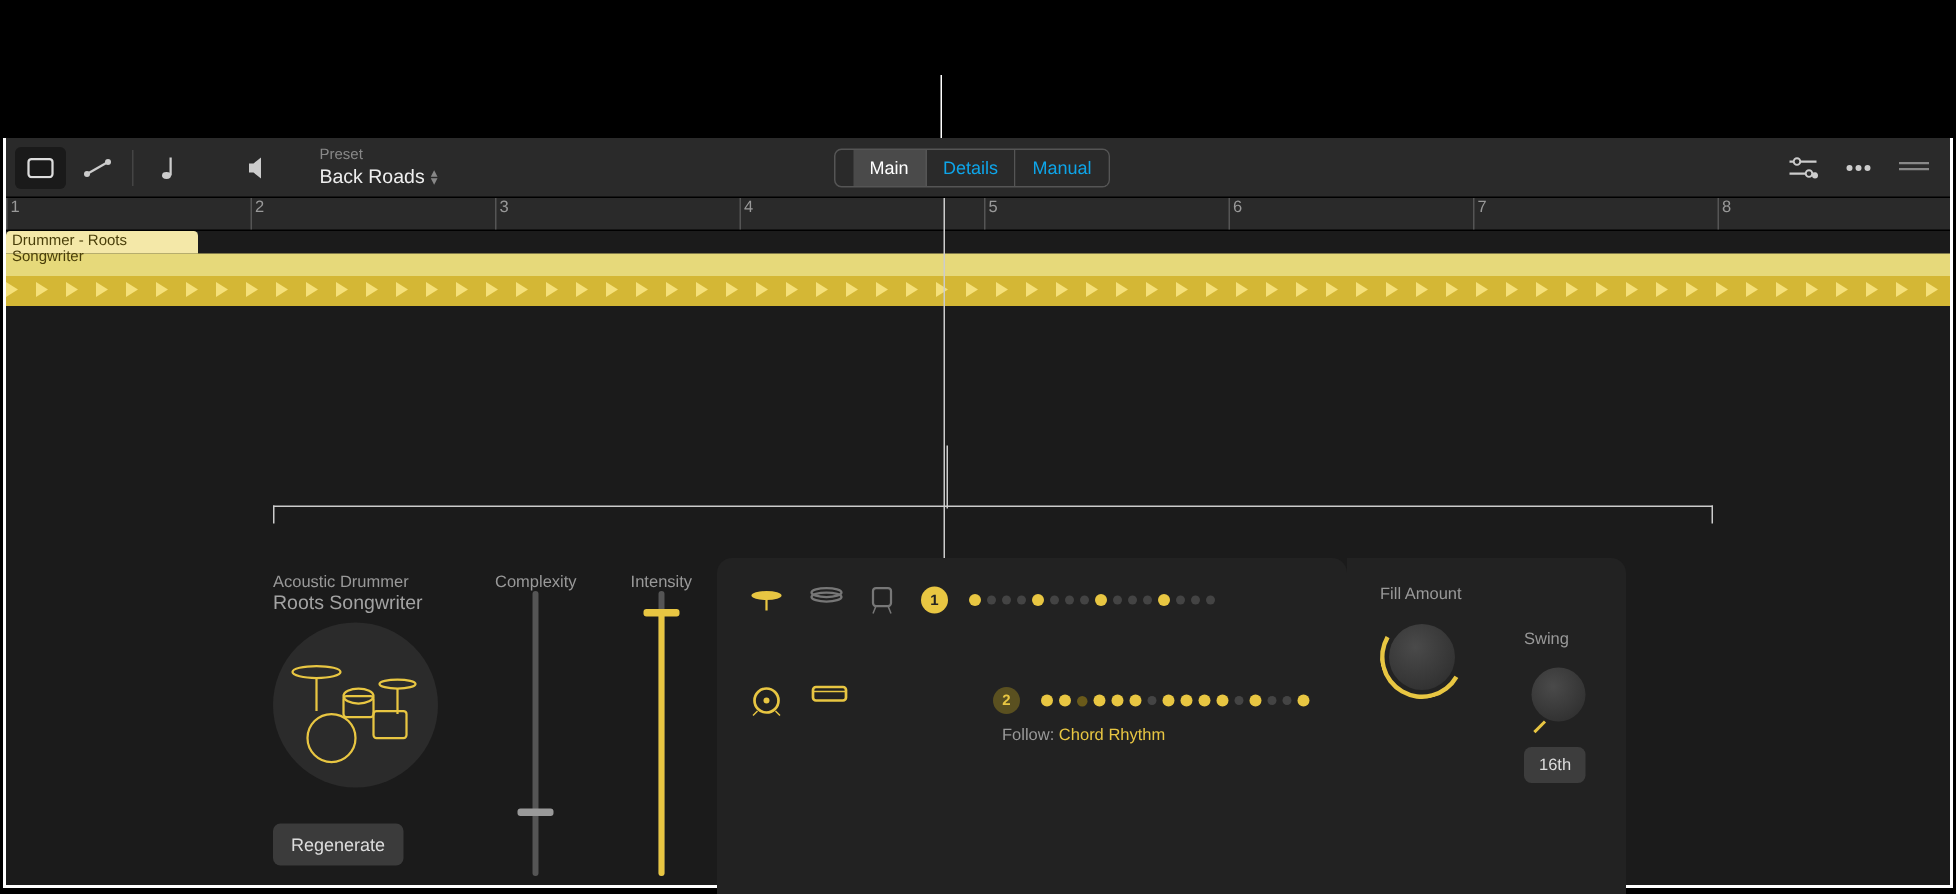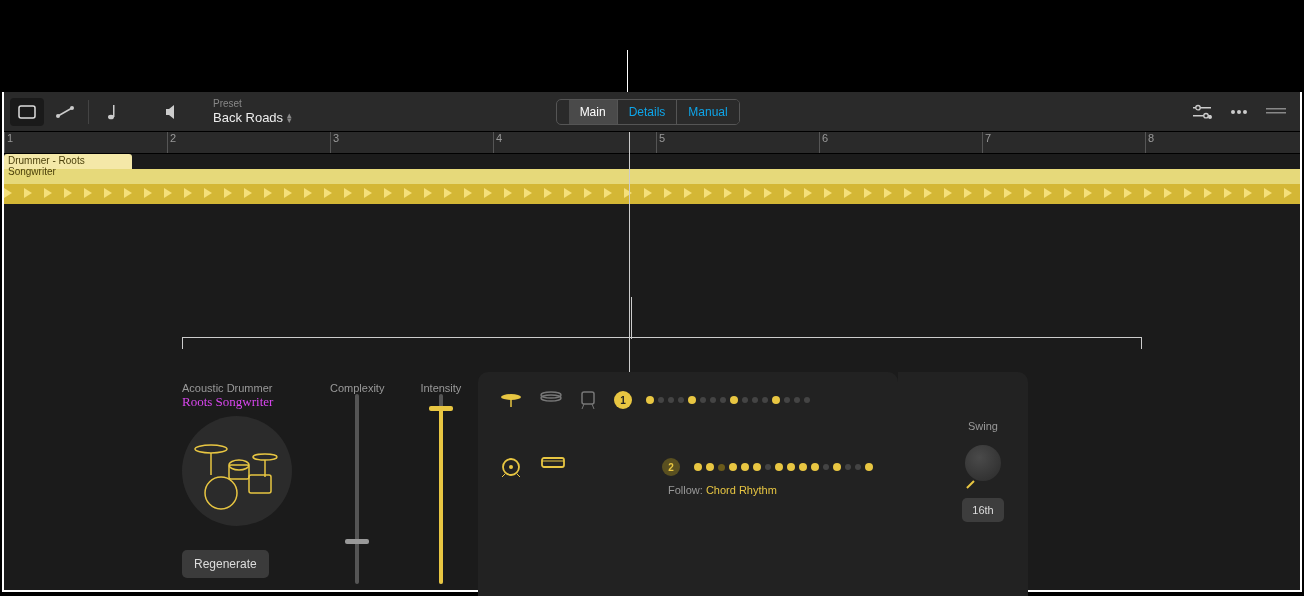--- a/index.html
+++ b/index.html
@@ -107,21 +107,21 @@
   .editor-bracket-stem{
     position:absolute; left:627px; top:205px; width:1px; height:42px; background:#ccc;
   }
 
   .editor{
     position:absolute; left:178px; top:270px; width:960px; height:270px;
     display:flex; gap:18px;
   }
   .col-drummer{ width:130px; padding-top:20px;}
   .drummer-type{font-size:11px;color:#999;}
-  .drummer-name{font-size:13px;color:#d946ef; margin-bottom:6px;font-family:Liberation Serif, serif;}
+  .drummer-name{font-size:13px;color:#a3a3a3; margin-bottom:6px;}
   .drum-circle{
     width:110px;height:110px;border-radius:55px;background:#2b2b2b;
     display:flex;align-items:center;justify-content:center;
     margin-bottom:24px;
   }
   .regen-btn{
     background:#3b3b3b;color:#ddd;border:none;padding:7px 12px;
     border-radius:5px;font-size:12px;
   }
   .col-sliders{ width:130px; padding-top:20px; display:flex; gap:36px;}
@@ -473,23 +473,30 @@
         </div>
         <div class="follow" style="margin-top:6px;margin-left:168px">
           <span>Follow:</span>
           <span class="y">Chord Rhythm</span>
         </div>
       </div>
     </div>
 
     <div class="col-knobs">
       <div class="knob-col">
+        <div class="knob-block">
+          <div class="knob-label">Fill Amount</div>
+          <div class="knob">
+            <div class="knob-ring"></div>
+              <div class="knob-body"></div>
+          </div>
+        </div>
       </div>
       <div class="knob-col" style="padding-top:30px">
-        <div class="knob-block" style="align-items:center">
+        <div class="knob-block" style="">
           <div class="knob-label">Swing</div>
           <div class="knob small">
             <div class="knob-body"></div>
               <div class="knob-tick"></div>
           </div>
           <div class="toggle-16">16th</div>
         </div>
       </div>
     </div>
 

